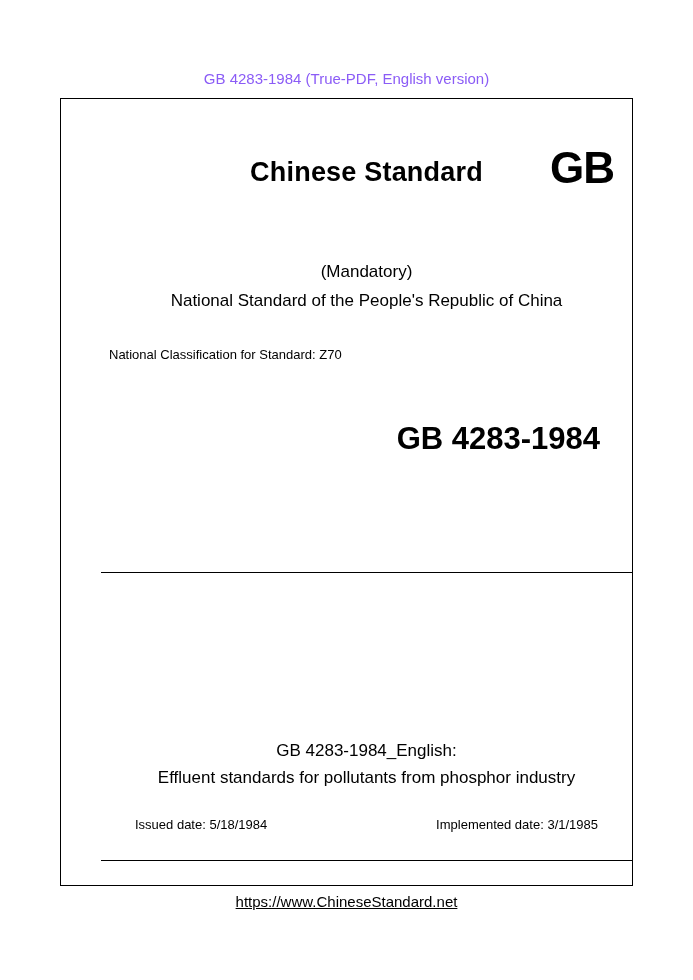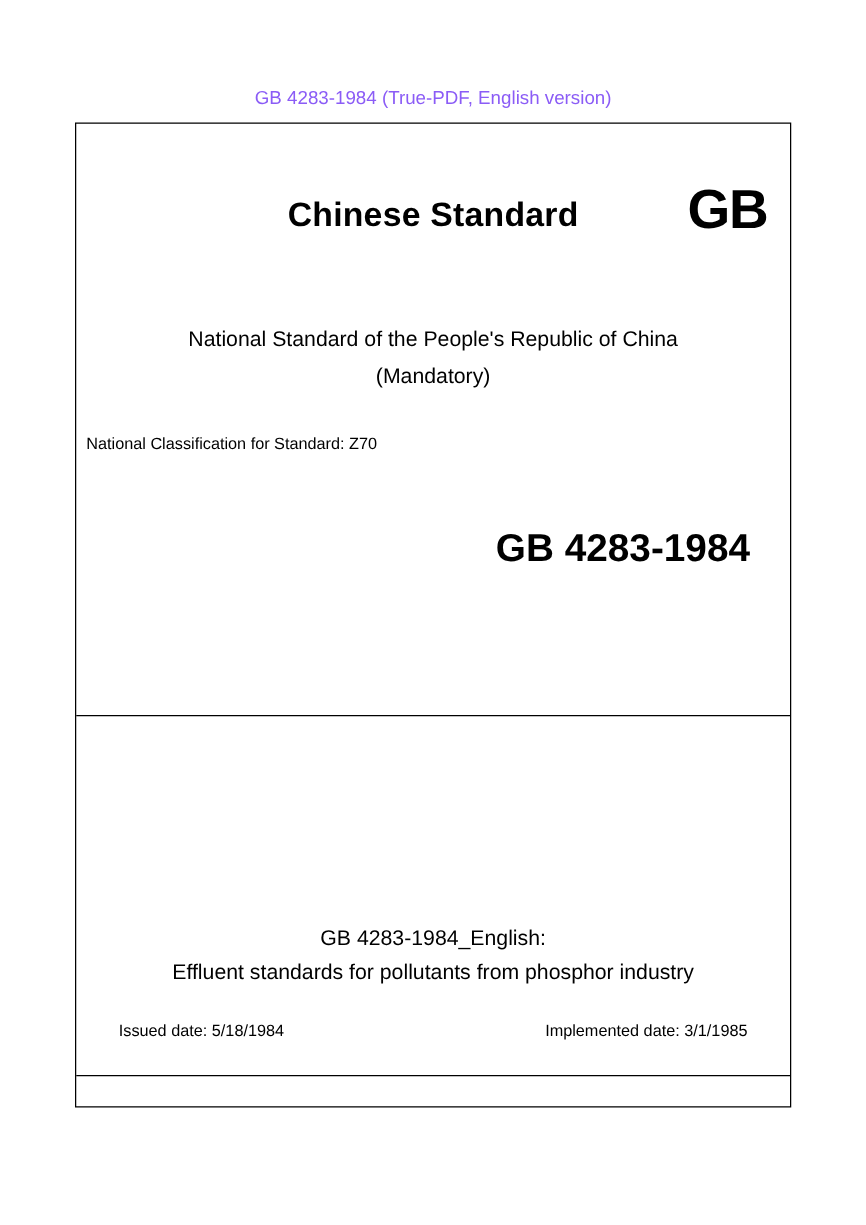--- a/index.html
+++ b/index.html
@@ -31,20 +31,21 @@
     color: #8b5cf6;
   }
   .cover-box {
     position: absolute;
     left: 60px;
     top: 98px;
     width: 573px;
     height: 788px;
     border: 1.5px solid #000;
     box-sizing: border-box;
+    padding-left: 40px;
   }
   .upper-section {
     position: relative;
     height: 474px;
     border-bottom: 1.5px solid #000;
     box-sizing: border-box;
   }
   .chinese-standard-title {
     position: absolute;
     top: 58px;
@@ -136,36 +137,37 @@
 <div class="page">
 
   <div class="header-line">GB 4283-1984 (True-PDF, English version)</div>
 
   <div class="cover-box">
 
     <div class="upper-section">
       <div class="chinese-standard-title">Chinese Standard</div>
       <div class="gb-logo">GB</div>
       <div class="national-standard">
+        <div>(Mandatory)</div>
         <div>National Standard of the People's Republic of China</div>
-        <div>(Mandatory)</div>
       </div>
       <div class="classification">National Classification for Standard: Z70</div>
       <div class="std-number">GB 4283-1984</div>
     </div>
 
     <div class="lower-section">
       <div class="english-title">
         <div>GB 4283-1984_English:</div>
         <div>Effluent standards for pollutants from phosphor industry</div>
       </div>
       <div class="dates">
         <span class="issued">Issued date: 5/18/1984</span>
         <span class="implemented">Implemented date: 3/1/1985</span>
       </div>
     </div>
 
     <div class="footer-bar"></div>
 
   </div>
 
+  <a class="site-link" href="#">https://www.ChineseStandard.net</a>
 
 </div>
 
 </body></html>

